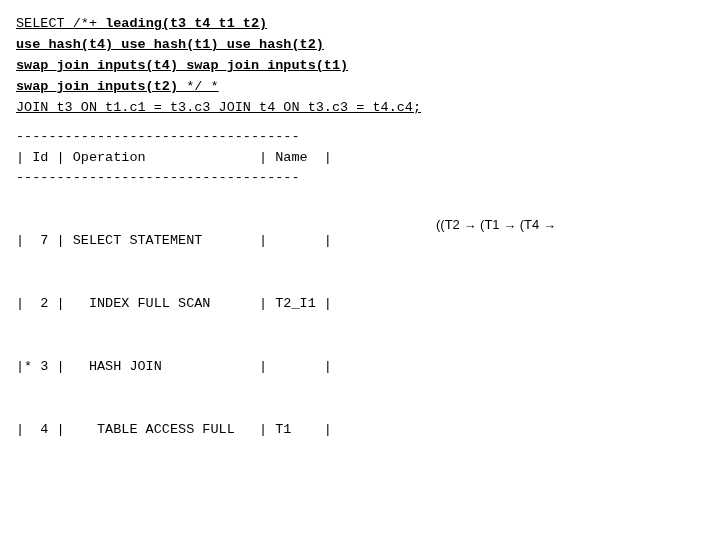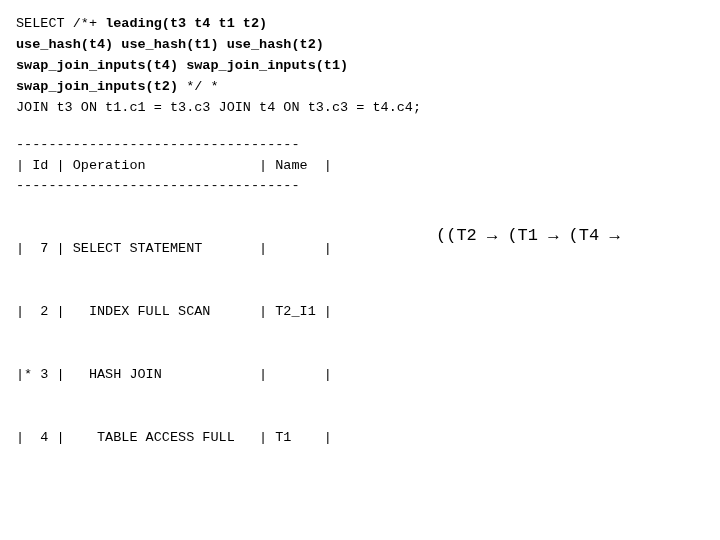--- a/index.html
+++ b/index.html
@@ -10,21 +10,22 @@
       font-family: 'Courier New', Courier, monospace;
       font-size: 13.5px;
       color: #000000;
       overflow: hidden;
     }
     .container {
       padding: 14px 16px 10px 16px;
     }
     .sql-block {
       line-height: 1.55;
-      margin-bottom: 16px;
+      margin-bottom: 8px;
+      text-decoration: underline;
     }
     .sql-line {
       white-space: pre;
     }
     .bold {
       font-weight: bold;
     }
     .separator {
       white-space: pre;
       line-height: 1.55;
@@ -33,22 +34,22 @@
       white-space: pre;
       line-height: 1.55;
     }
     .table-row-container {
       position: relative;
     }
     .annotation {
       position: absolute;
       left: 420px;
       top: 0;
-      font-family: Liberation Mono, monospace;
-      font-size: 17px;
+      font-family: Liberation Sans, sans-serif;
+      font-size: 13px;
       white-space: nowrap;
       line-height: 1.55;
     }
   </style>
 </head>
 <body>
 
 <div class="container">
 
   <div class="sql-block">

